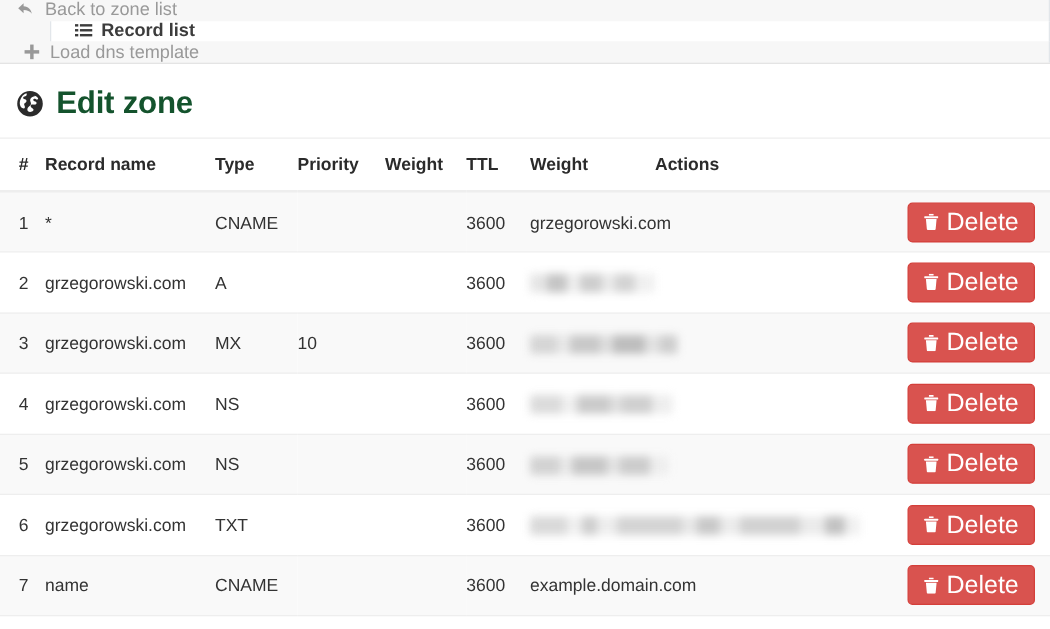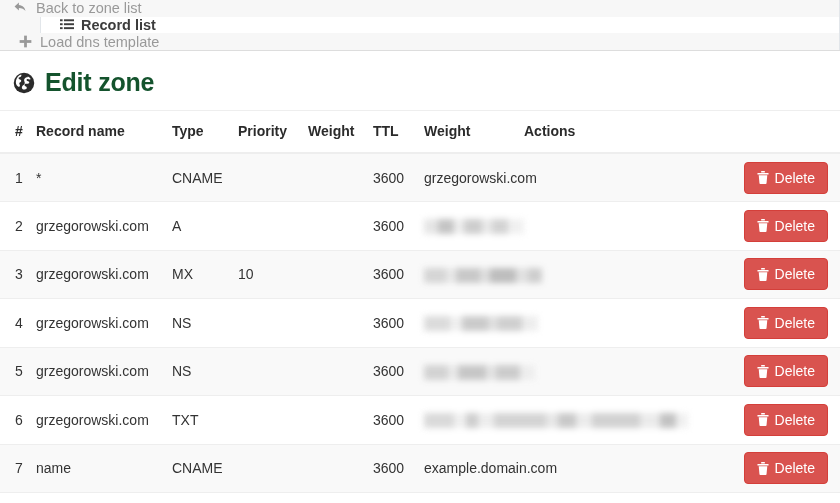--- a/index.html
+++ b/index.html
@@ -183,21 +183,21 @@
     align-items: center;
     justify-content: center;
     gap: 6px;
     min-width: 81px;
     height: 32px;
     padding: 0 12px;
     background: #d9534f;
     border: 1px solid #d43f3a;
     border-radius: 4px;
     color: #ffffff;
-    font-size: 14px;
+    font-size: 20px;
     font-family: "Liberation Sans", sans-serif;
     cursor: pointer;
     white-space: nowrap;
     line-height: 1;
   }
   .trash-icon { display: inline-flex; width: 12px; height: 13px; flex: 0 0 auto; }
   .trash-icon svg { display: block; fill: #ffffff; }
 </style>
 </head>
 <body>

